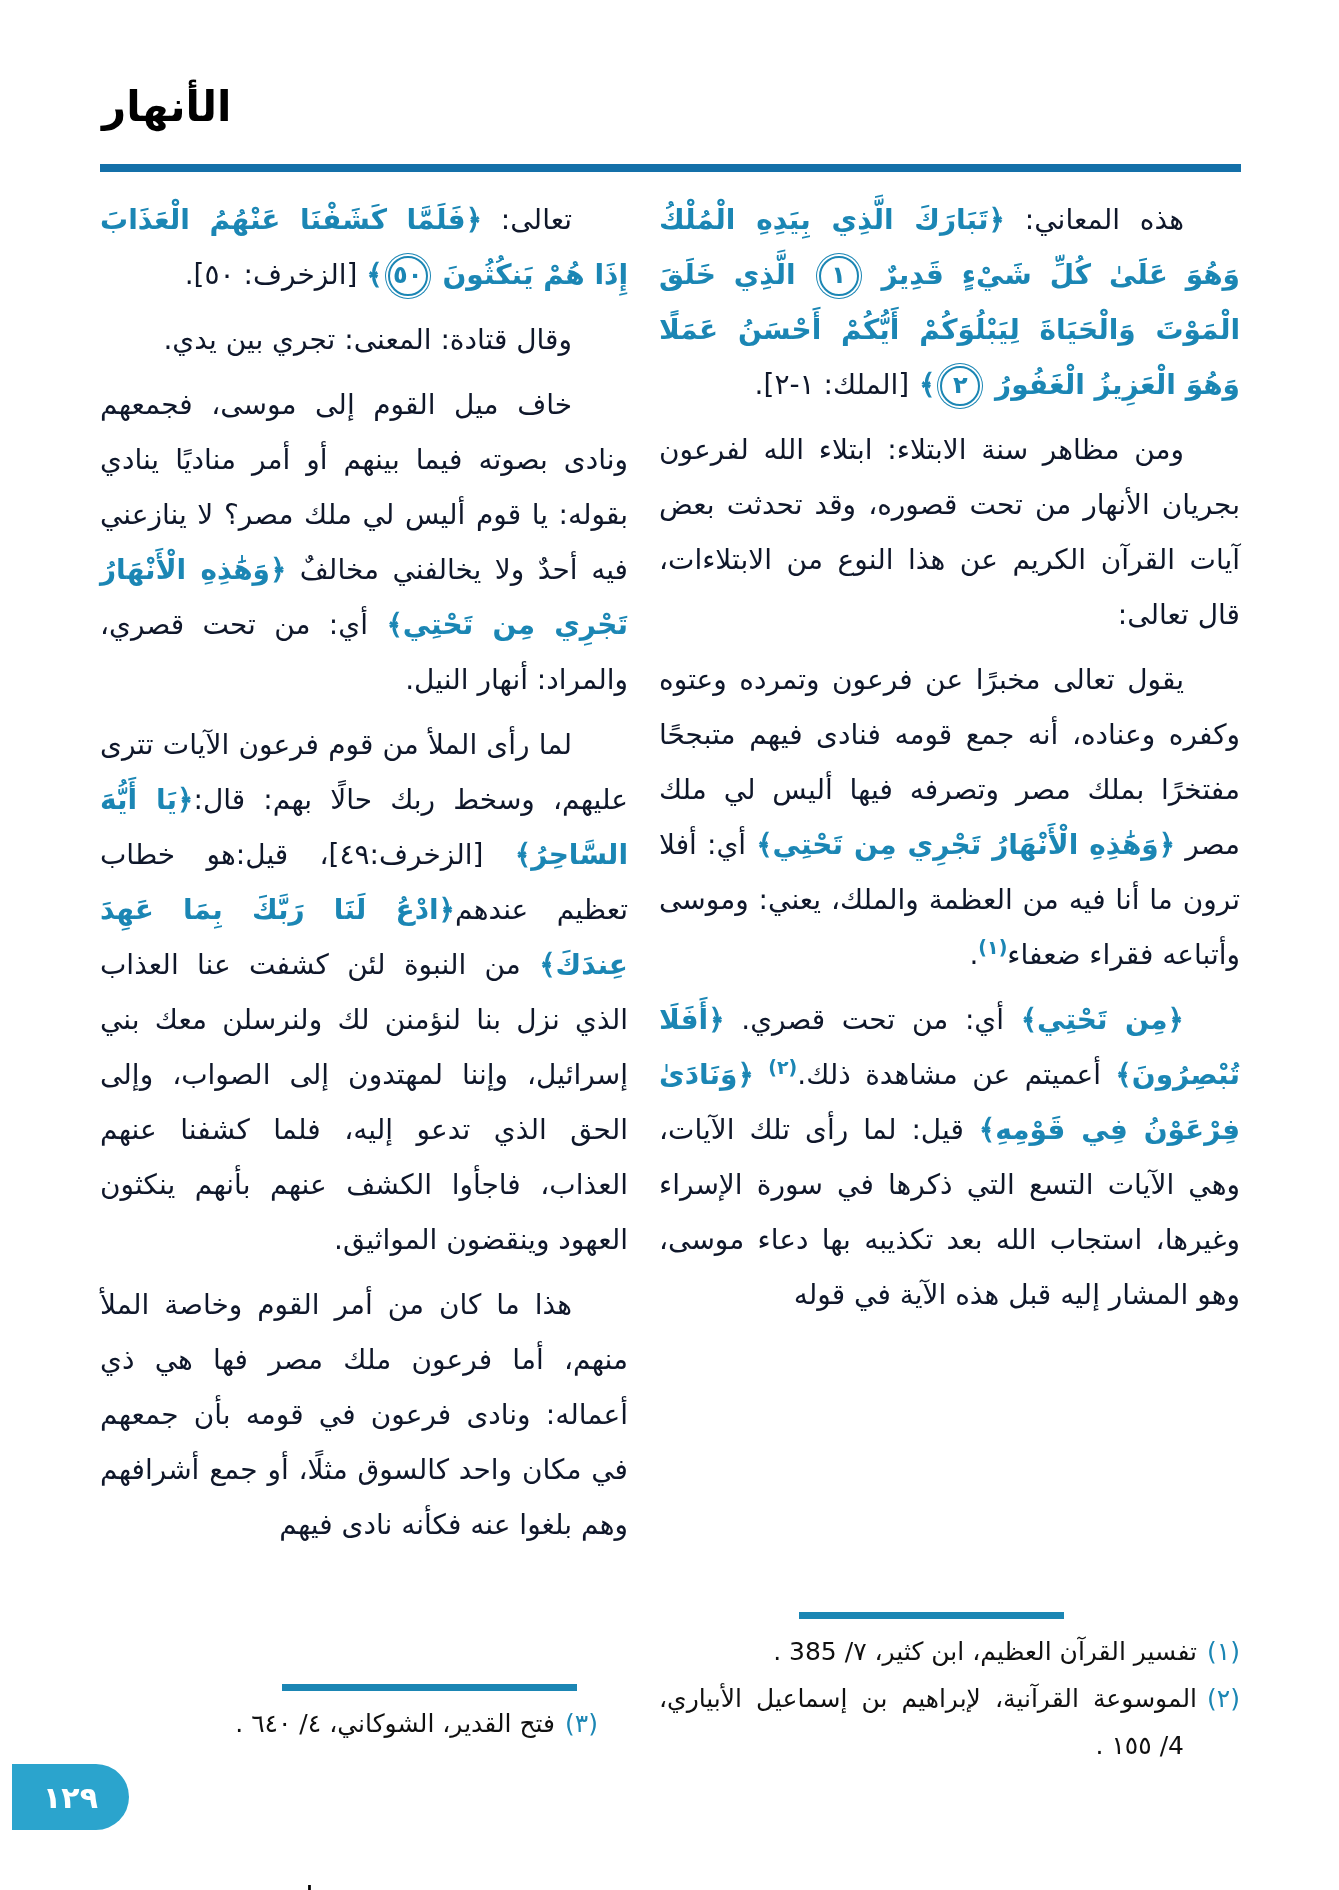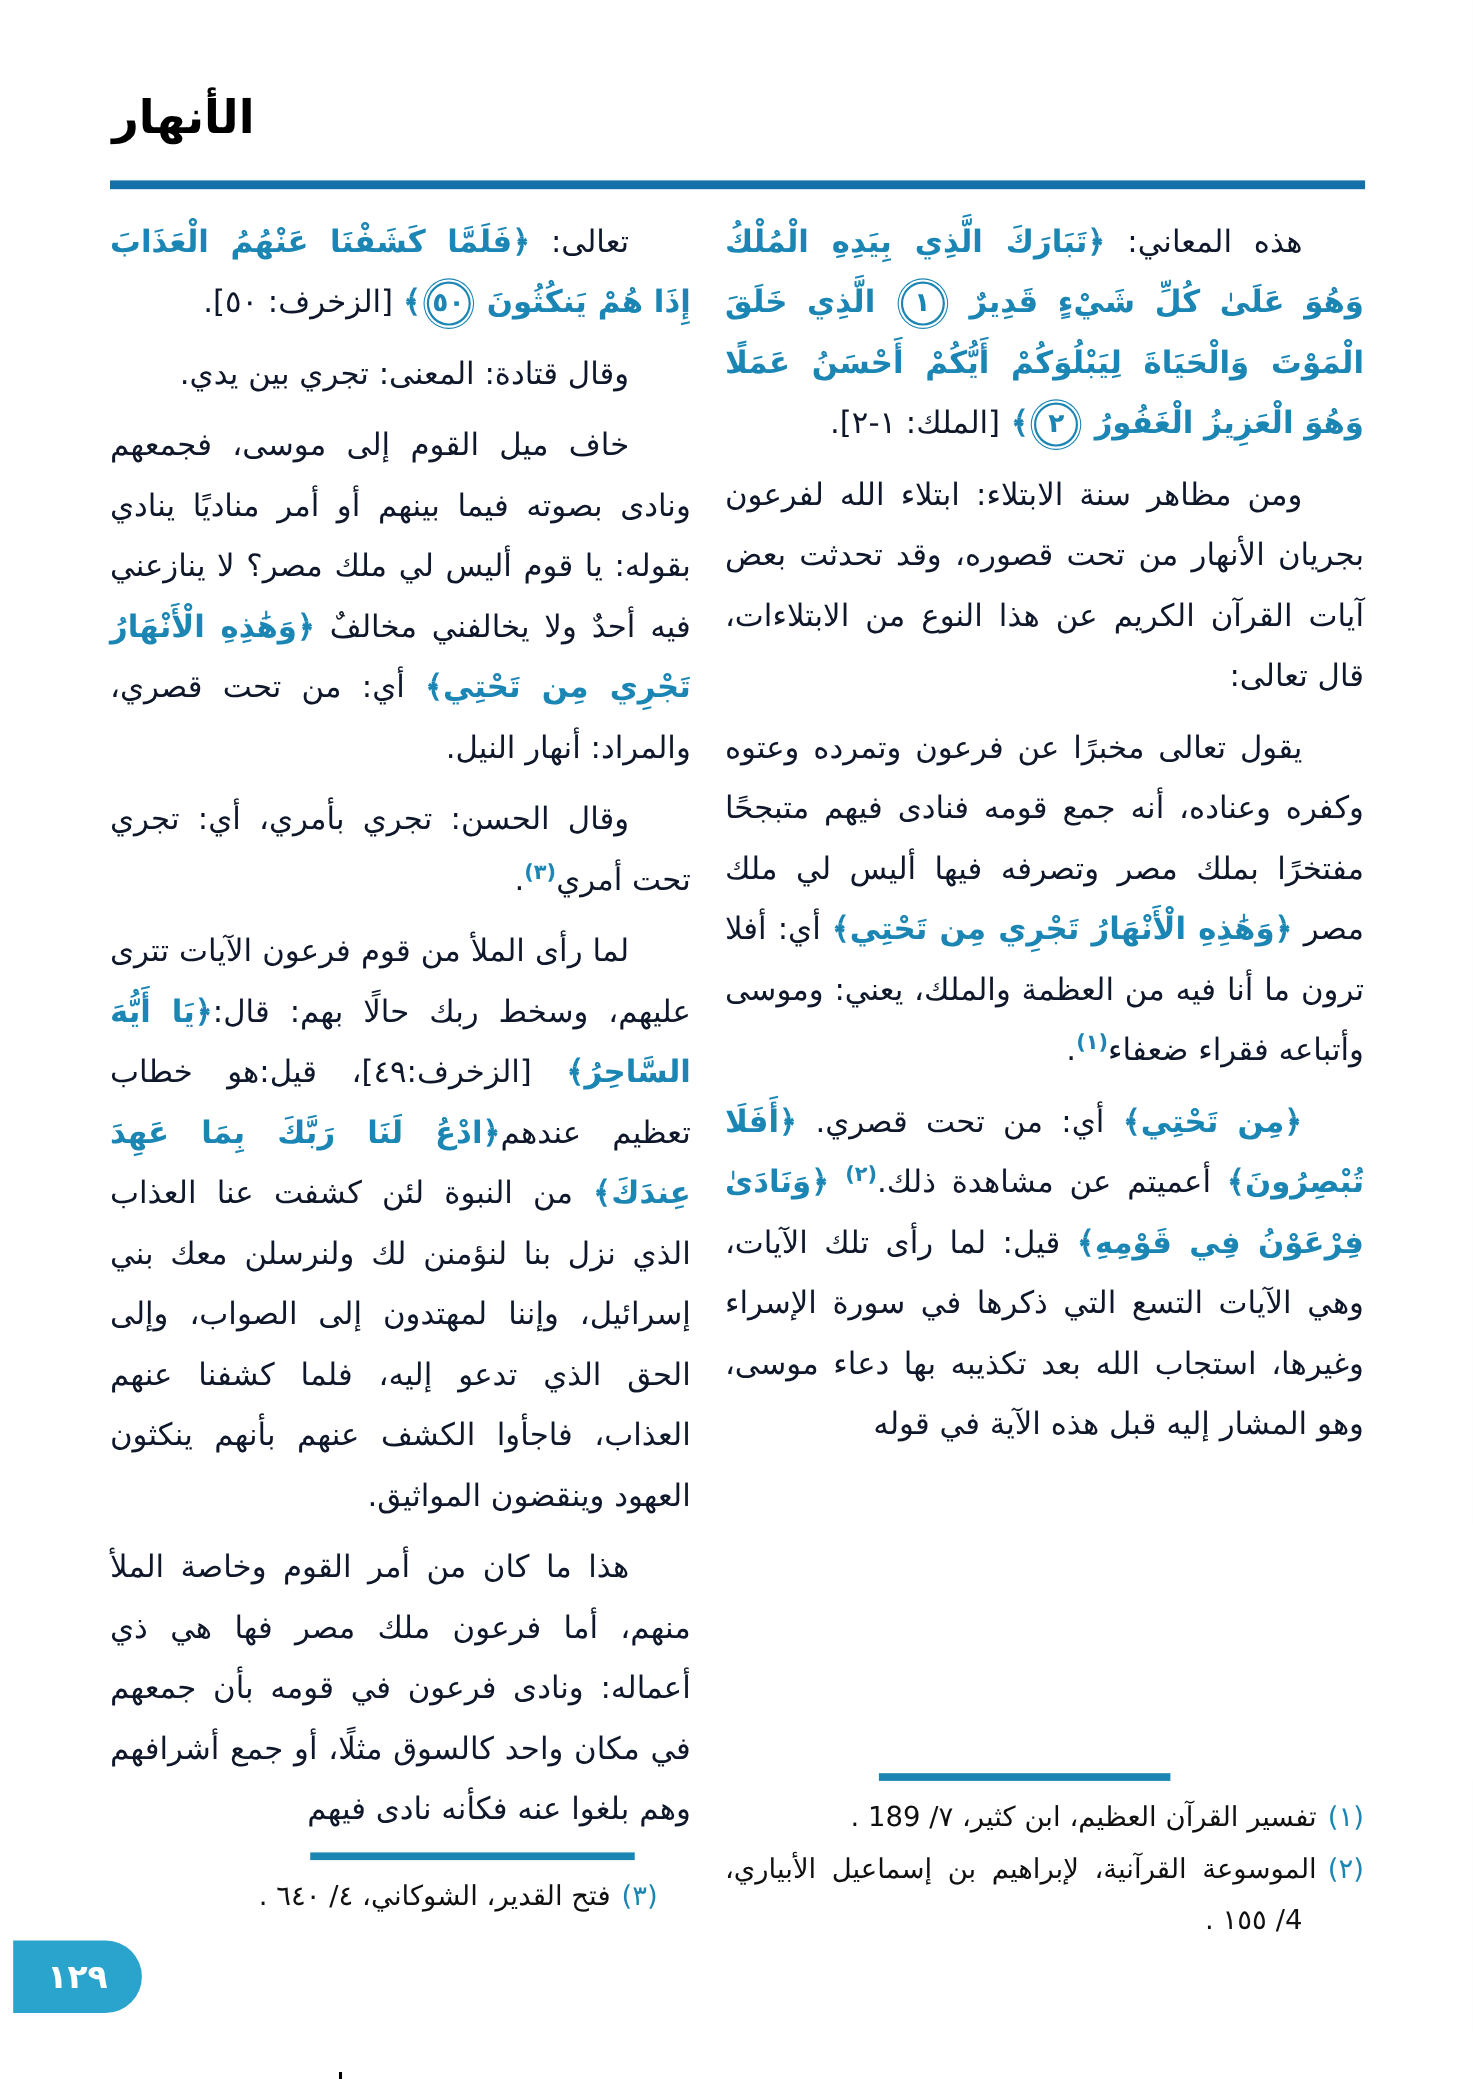--- a/index.html
+++ b/index.html
@@ -67,29 +67,28 @@
   <section class="column column-right">
       <p class="para"><span class="seg-body">هذه المعاني: </span><span class="seg-quran">﴿تَبَارَكَ الَّذِي بِيَدِهِ الْمُلْكُ وَهُوَ عَلَىٰ كُلِّ شَيْءٍ قَدِيرٌ </span><span class="seg-ayah">١</span><span class="seg-quran"> الَّذِي خَلَقَ الْمَوْتَ وَالْحَيَاةَ لِيَبْلُوَكُمْ أَيُّكُمْ أَحْسَنُ عَمَلًا وَهُوَ الْعَزِيزُ الْغَفُورُ </span><span class="seg-ayah">٢</span><span class="seg-quran">﴾ </span><span class="seg-body">[الملك: ١-٢].</span></p>
       <p class="para"><span class="seg-body">ومن مظاهر سنة الابتلاء: ابتلاء الله لفرعون بجريان الأنهار من تحت قصوره، وقد تحدثت بعض آيات القرآن الكريم عن هذا النوع من الابتلاءات، قال تعالى:</span></p>
       <p class="para"><span class="seg-body">يقول تعالى مخبرًا عن فرعون وتمرده وعتوه وكفره وعناده، أنه جمع قومه فنادى فيهم متبجحًا مفتخرًا بملك مصر وتصرفه فيها أليس لي ملك مصر </span><span class="seg-quran">﴿وَهَٰذِهِ الْأَنْهَارُ تَجْرِي مِن تَحْتِي﴾</span><span class="seg-body"> أي: أفلا ترون ما أنا فيه من العظمة والملك، يعني: وموسى وأتباعه فقراء ضعفاء</span><span class="seg-note">(١)</span><span class="seg-body">.</span></p>
       <p class="para"><span class="seg-quran">﴿مِن تَحْتِي﴾</span><span class="seg-body"> أي: من تحت قصري. </span><span class="seg-quran">﴿أَفَلَا تُبْصِرُونَ﴾</span><span class="seg-body"> أعميتم عن مشاهدة ذلك.</span><span class="seg-note">(٢)</span><span class="seg-body"> </span><span class="seg-quran">﴿وَنَادَىٰ فِرْعَوْنُ فِي قَوْمِهِ﴾</span><span class="seg-body"> قيل: لما رأى تلك الآيات، وهي الآيات التسع التي ذكرها في سورة الإسراء وغيرها، استجاب الله بعد تكذيبه بها دعاء موسى، وهو المشار إليه قبل هذه الآية في قوله</span></p>
     </section>
   <section class="column column-left">
       <p class="para"><span class="seg-body">تعالى: </span><span class="seg-quran">﴿فَلَمَّا كَشَفْنَا عَنْهُمُ الْعَذَابَ إِذَا هُمْ يَنكُثُونَ </span><span class="seg-ayah">٥٠</span><span class="seg-quran">﴾</span><span class="seg-body"> [الزخرف: ٥٠].</span></p>
       <p class="para"><span class="seg-body">وقال قتادة: المعنى: تجري بين يدي.</span></p>
       <p class="para"><span class="seg-body">خاف ميل القوم إلى موسى، فجمعهم ونادى بصوته فيما بينهم أو أمر مناديًا ينادي بقوله: يا قوم أليس لي ملك مصر؟ لا ينازعني فيه أحدٌ ولا يخالفني مخالفٌ </span><span class="seg-quran">﴿وَهَٰذِهِ الْأَنْهَارُ تَجْرِي مِن تَحْتِي﴾</span><span class="seg-body"> أي: من تحت قصري، والمراد: أنهار النيل.</span></p>
-      <p class="para"><span class="seg-body">وقال الحسن: تجري بأمري، أي: تجري تحت أمري</span><span class="seg-note">(٣)</span><span class="seg-body">.</span></p>
       <p class="para"><span class="seg-body">لما رأى الملأ من قوم فرعون الآيات تترى عليهم، وسخط ربك حالًا بهم: قال:</span><span class="seg-quran">﴿يَا أَيُّهَ السَّاحِرُ﴾</span><span class="seg-body"> [الزخرف:٤٩]، قيل:هو خطاب تعظيم عندهم</span><span class="seg-quran">﴿ادْعُ لَنَا رَبَّكَ بِمَا عَهِدَ عِندَكَ﴾</span><span class="seg-body"> من النبوة لئن كشفت عنا العذاب الذي نزل بنا لنؤمنن لك ولنرسلن معك بني إسرائيل، وإننا لمهتدون إلى الصواب، وإلى الحق الذي تدعو إليه، فلما كشفنا عنهم العذاب، فاجأوا الكشف عنهم بأنهم ينكثون العهود وينقضون المواثيق.</span></p>
       <p class="para"><span class="seg-body">هذا ما كان من أمر القوم وخاصة الملأ منهم، أما فرعون ملك مصر فها هي ذي أعماله: ونادى فرعون في قومه بأن جمعهم في مكان واحد كالسوق مثلًا، أو جمع أشرافهم وهم بلغوا عنه فكأنه نادى فيهم</span></p>
     </section>
 
   <div class="footnotes footnotes-right">
       <div class="fn-rule"></div>
       <div class="fn-list">
-        <div class="fn-item"><span class="fn-marker">(١)</span><span class="fn-text">تفسير القرآن العظيم، ابن كثير، ٧/ 189 .</span></div>
+        <div class="fn-item"><span class="fn-marker">(١)</span><span class="fn-text">تفسير القرآن العظيم، ابن كثير، ٧/ 385 .</span></div>
         <div class="fn-item"><span class="fn-marker">(٢)</span><span class="fn-text">الموسوعة القرآنية، لإبراهيم بن إسماعيل الأبياري، 4/ ١٥٥ .</span></div>
       </div>
     </div>
   <div class="footnotes footnotes-left">
       <div class="fn-rule"></div>
       <div class="fn-list">
         <div class="fn-item"><span class="fn-marker">(٣)</span><span class="fn-text">فتح القدير، الشوكاني، ٤/ ٦٤٠ .</span></div>
       </div>
     </div>
 

